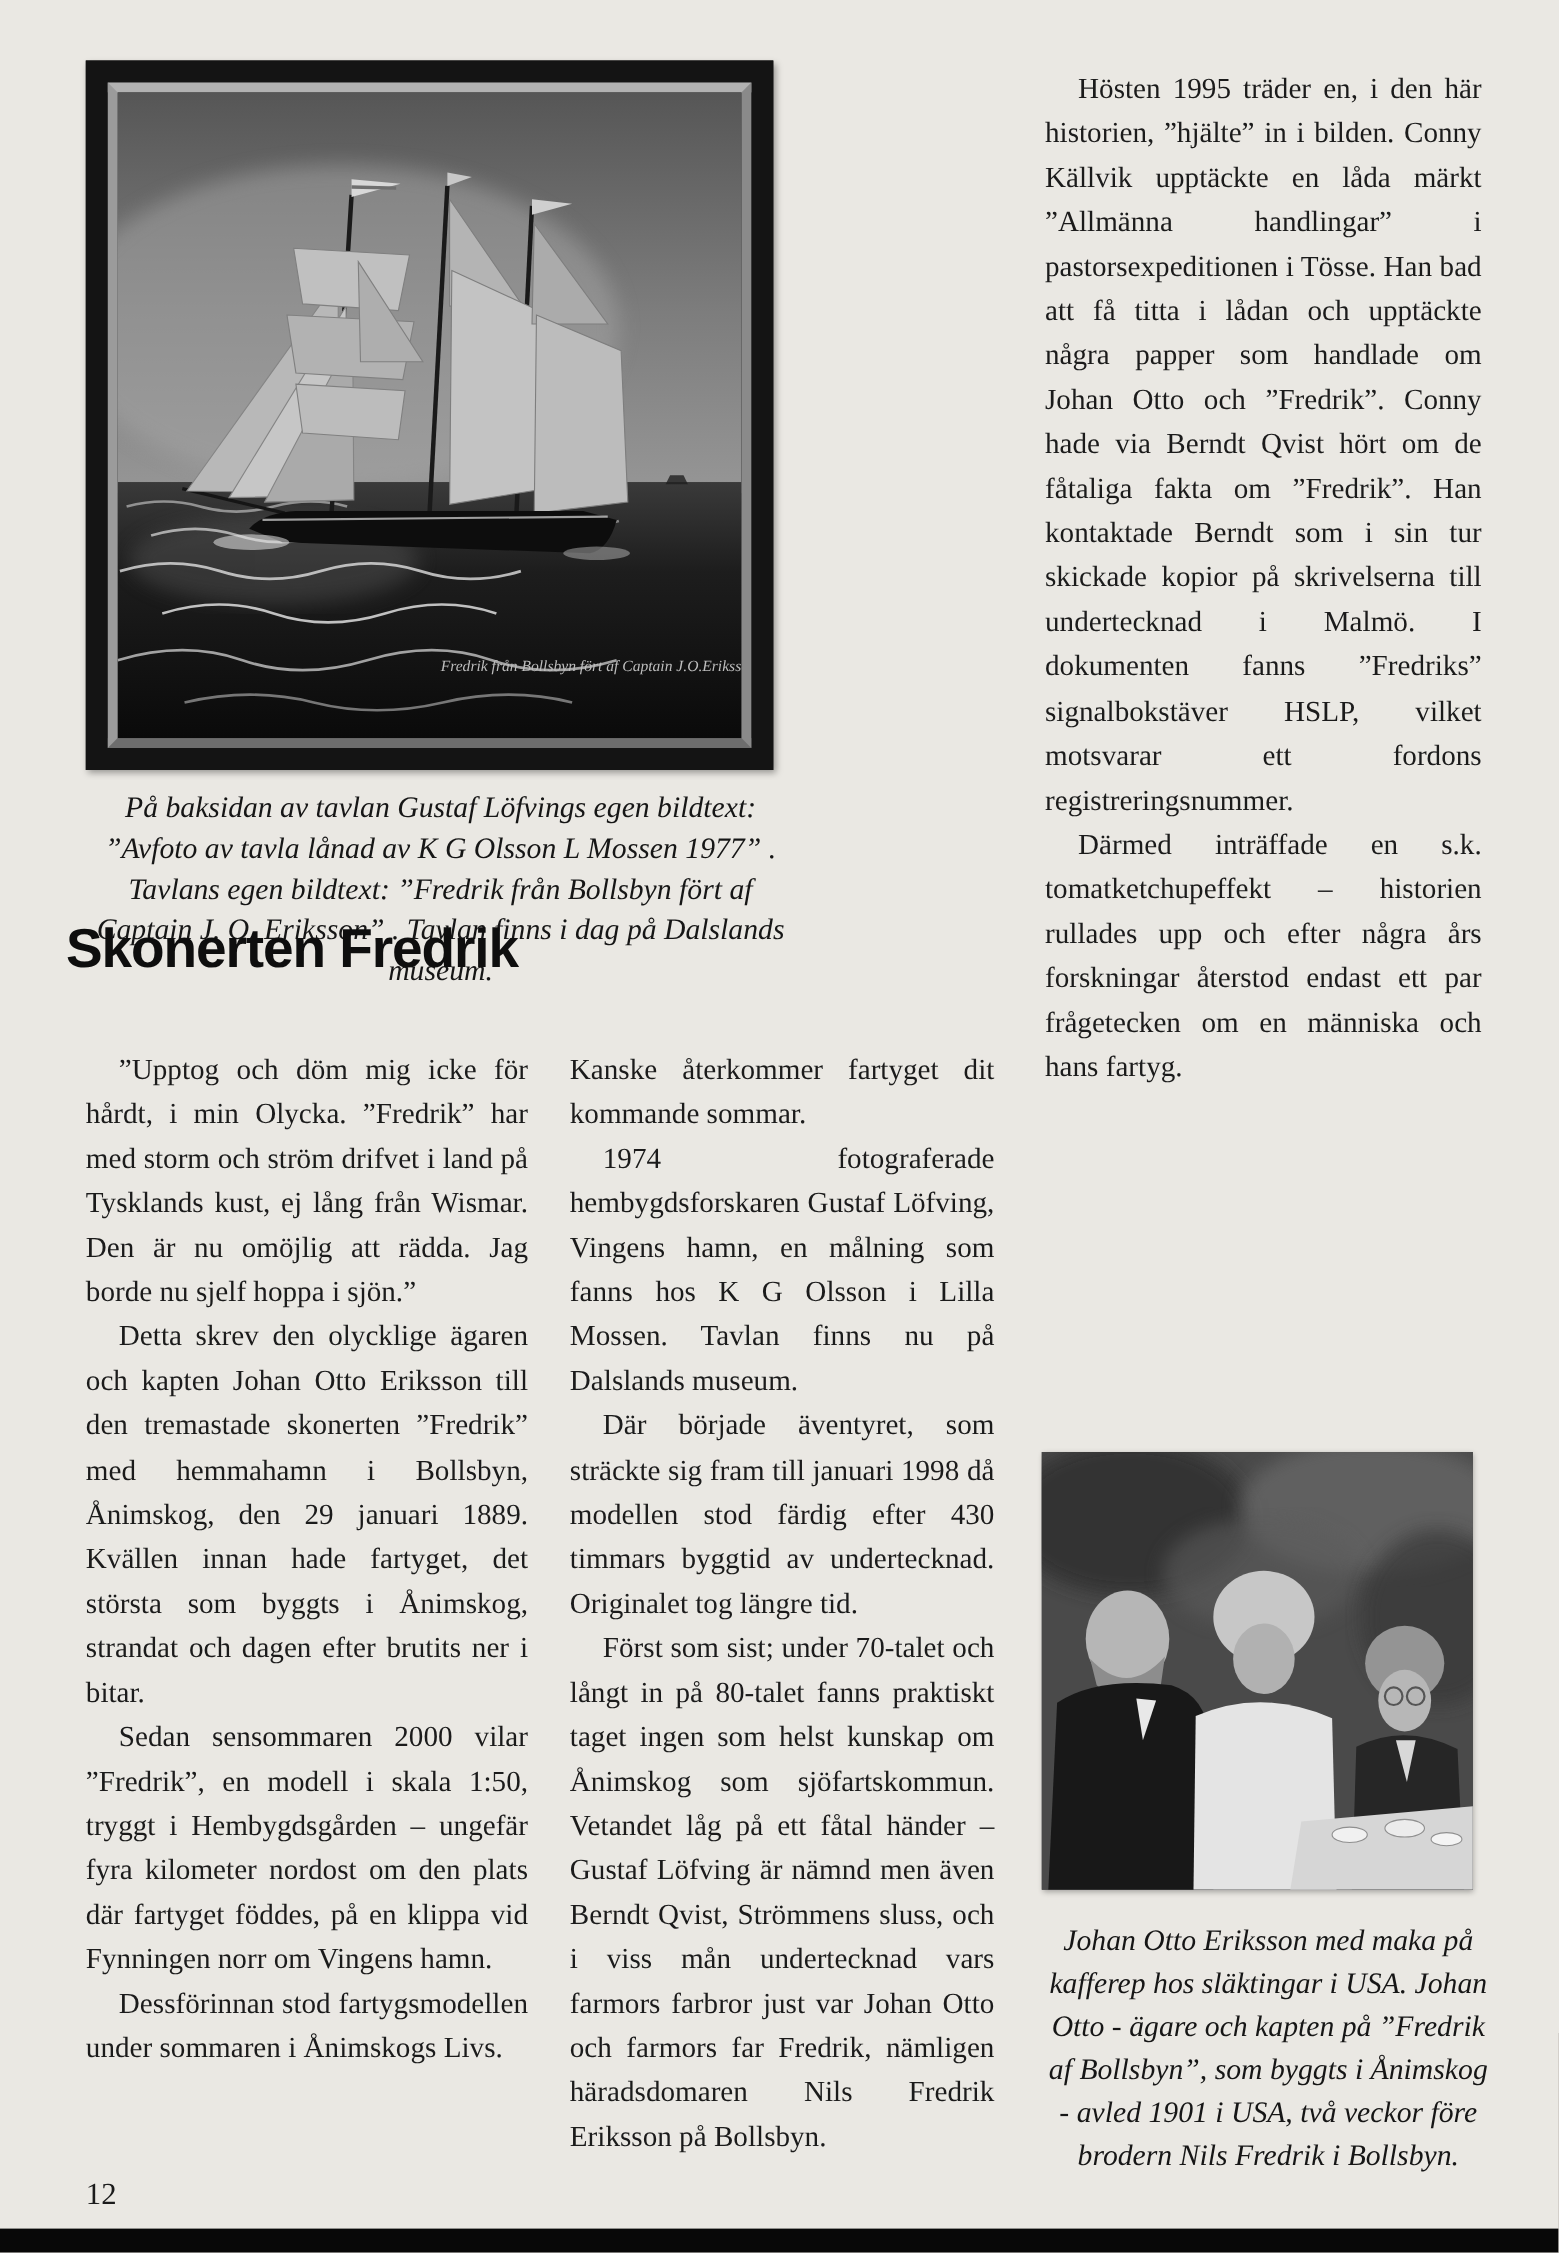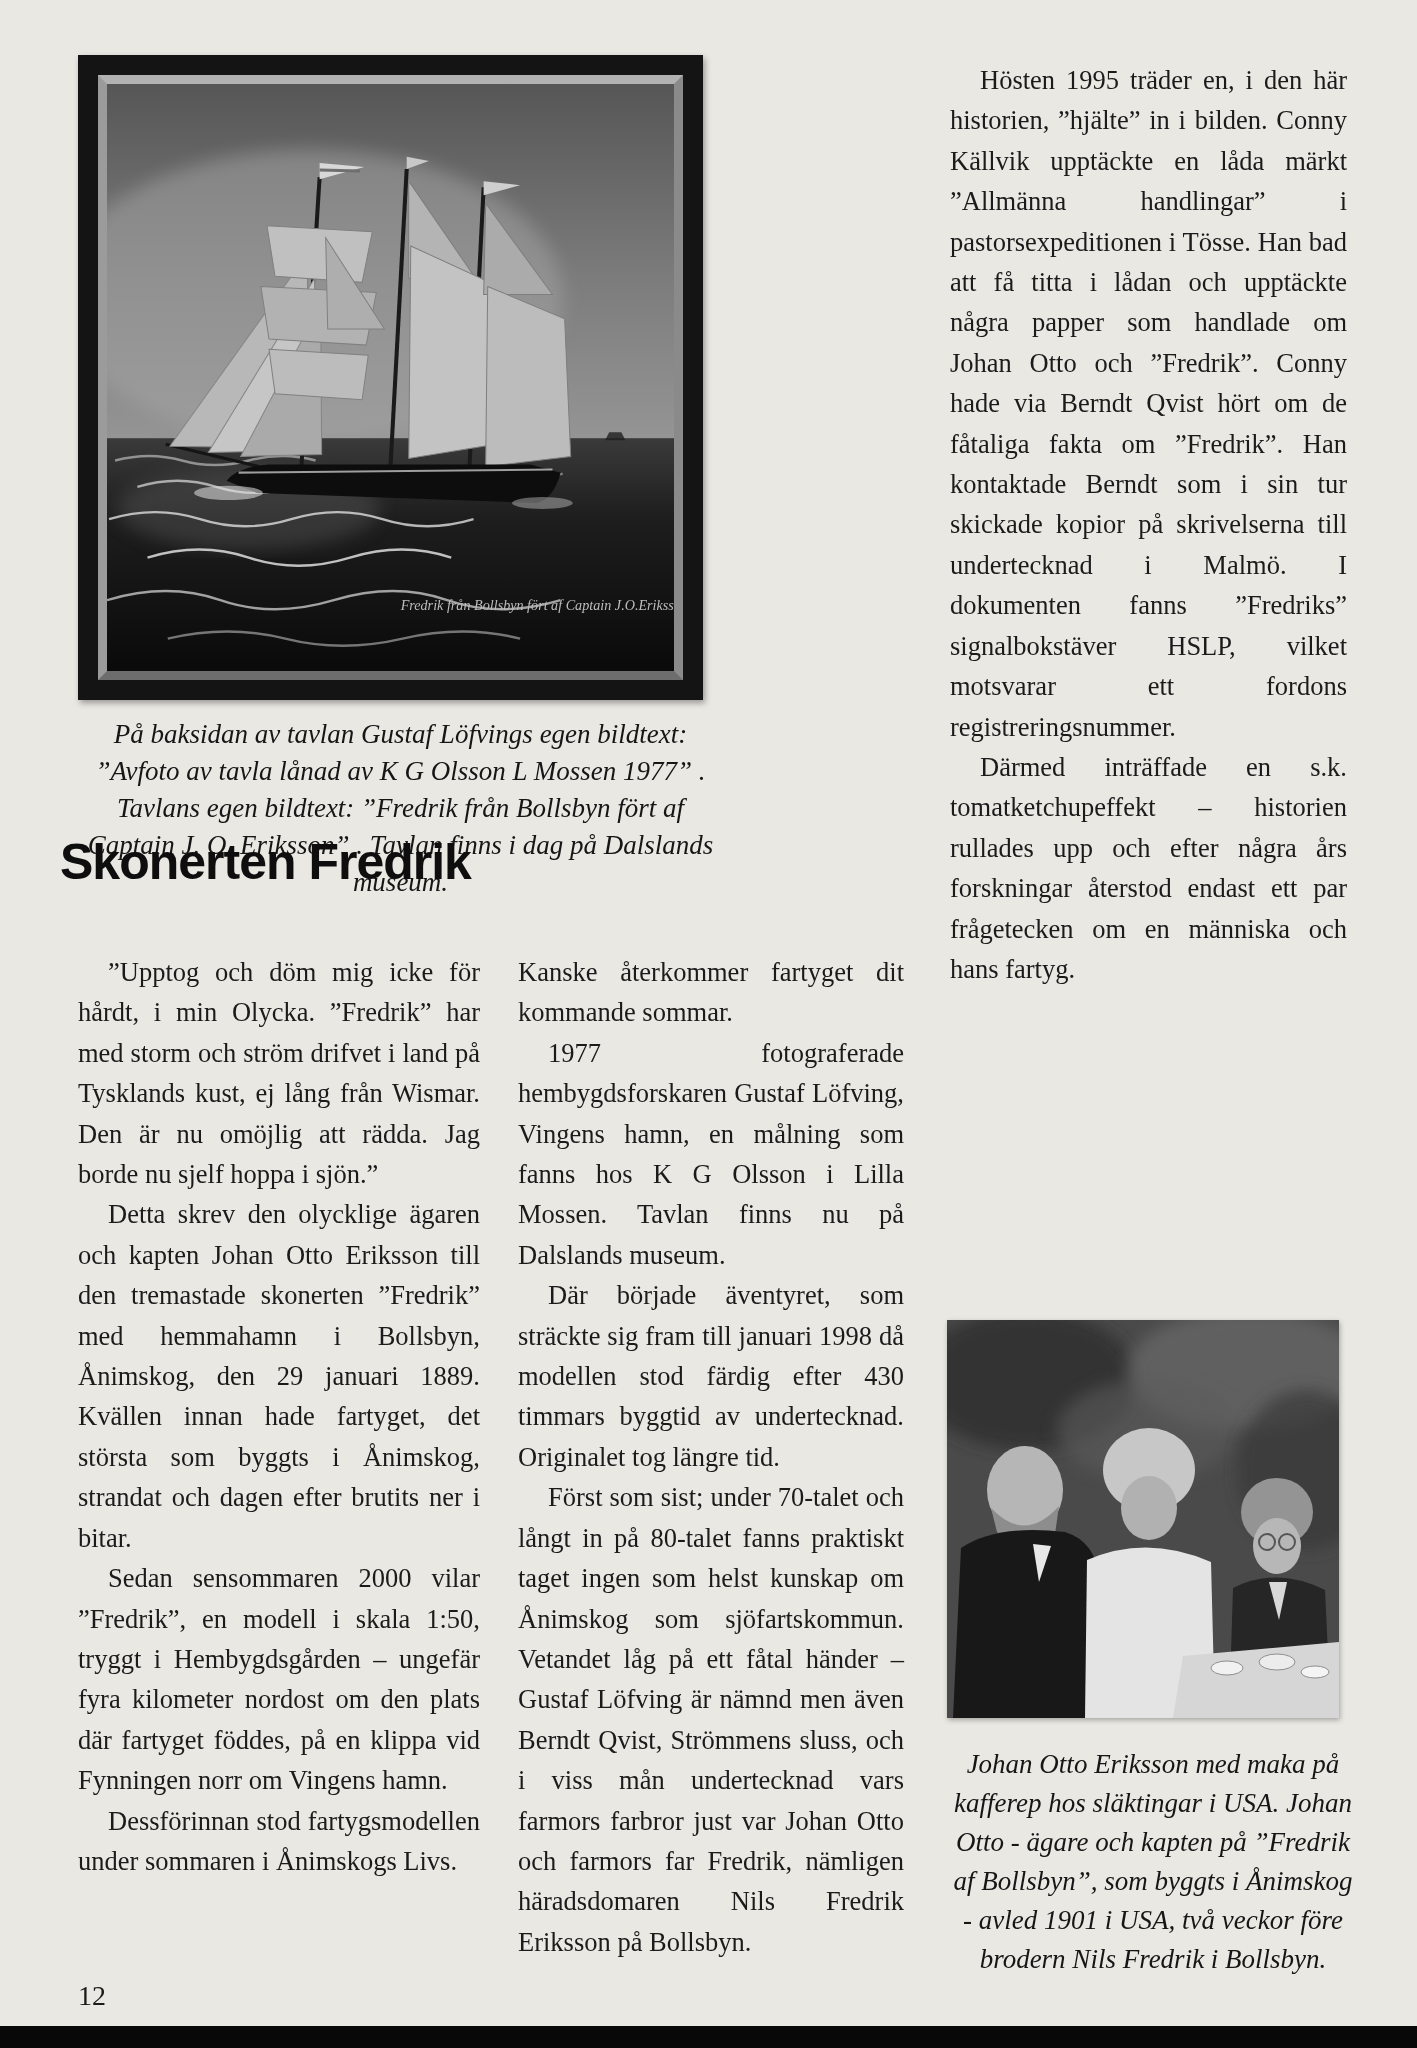--- a/index.html
+++ b/index.html
@@ -139,21 +139,21 @@
 
   <div class="col col1">
     <p>”Upptog och döm mig icke för hårdt, i min Olycka. ”Fredrik” har med storm och ström drifvet i land på Tysklands kust, ej lång från Wismar. Den är nu omöjlig att rädda. Jag borde nu sjelf hoppa i sjön.”</p>
     <p>Detta skrev den olycklige ägaren och kapten Johan Otto Eriksson till den tremastade skonerten ”Fredrik” med hemmahamn i Bollsbyn, Ånimskog, den 29 januari 1889. Kvällen innan hade fartyget, det största som byggts i Ånimskog, strandat och dagen efter brutits ner i bitar.</p>
     <p>Sedan sensommaren 2000 vilar ”Fredrik”, en modell i skala 1:50, tryggt i Hembygdsgården – ungefär fyra kilometer nordost om den plats där fartyget föddes, på en klippa vid Fynningen norr om Vingens hamn.</p>
     <p>Dessförinnan stod fartygsmodellen under sommaren i Ånimskogs Livs.</p>
   </div>
 
   <div class="col col2">
     <p class="flush">Kanske återkommer fartyget dit kommande sommar.</p>
-    <p>1977 fotograferade hembygdsforskaren Gustaf Löfving, Vingens hamn, en målning som fanns hos K G Olsson i Lilla Mossen. Tavlan finns nu på Dalslands museum.</p>
+    <p>1974 fotograferade hembygdsforskaren Gustaf Löfving, Vingens hamn, en målning som fanns hos K G Olsson i Lilla Mossen. Tavlan finns nu på Dalslands museum.</p>
     <p>Där började äventyret, som sträckte sig fram till januari 1998 då modellen stod färdig efter 430 timmars byggtid av undertecknad. Originalet tog längre tid.</p>
     <p>Först som sist; under 70-talet och långt in på 80-talet fanns praktiskt taget ingen som helst kunskap om Ånimskog som sjöfartskommun. Vetandet låg på ett fåtal händer – Gustaf Löfving är nämnd men även Berndt Qvist, Strömmens sluss, och i viss mån undertecknad vars farmors farbror just var Johan Otto och farmors far Fredrik, nämligen häradsdomaren Nils Fredrik Eriksson på Bollsbyn.</p>
   </div>
 
   <div class="col col3">
     <p>Hösten 1995 träder en, i den här historien, ”hjälte” in i bilden. Conny Källvik upptäckte en låda märkt ”Allmänna handlingar” i pastorsexpeditionen i Tösse. Han bad att få titta i lådan och upptäckte några papper som handlade om Johan Otto och ”Fredrik”. Conny hade via Berndt Qvist hört om de fåtaliga fakta om ”Fredrik”. Han kontaktade Berndt som i sin tur skickade kopior på skrivelserna till undertecknad i Malmö. I dokumenten fanns ”Fredriks” signalbokstäver HSLP, vilket motsvarar ett fordons registreringsnummer.</p>
     <p>Därmed inträffade en s.k. tomatketchupeffekt – historien rullades upp och efter några års forskningar återstod endast ett par frågetecken om en människa och hans fartyg.</p>
 
   </div>
 

